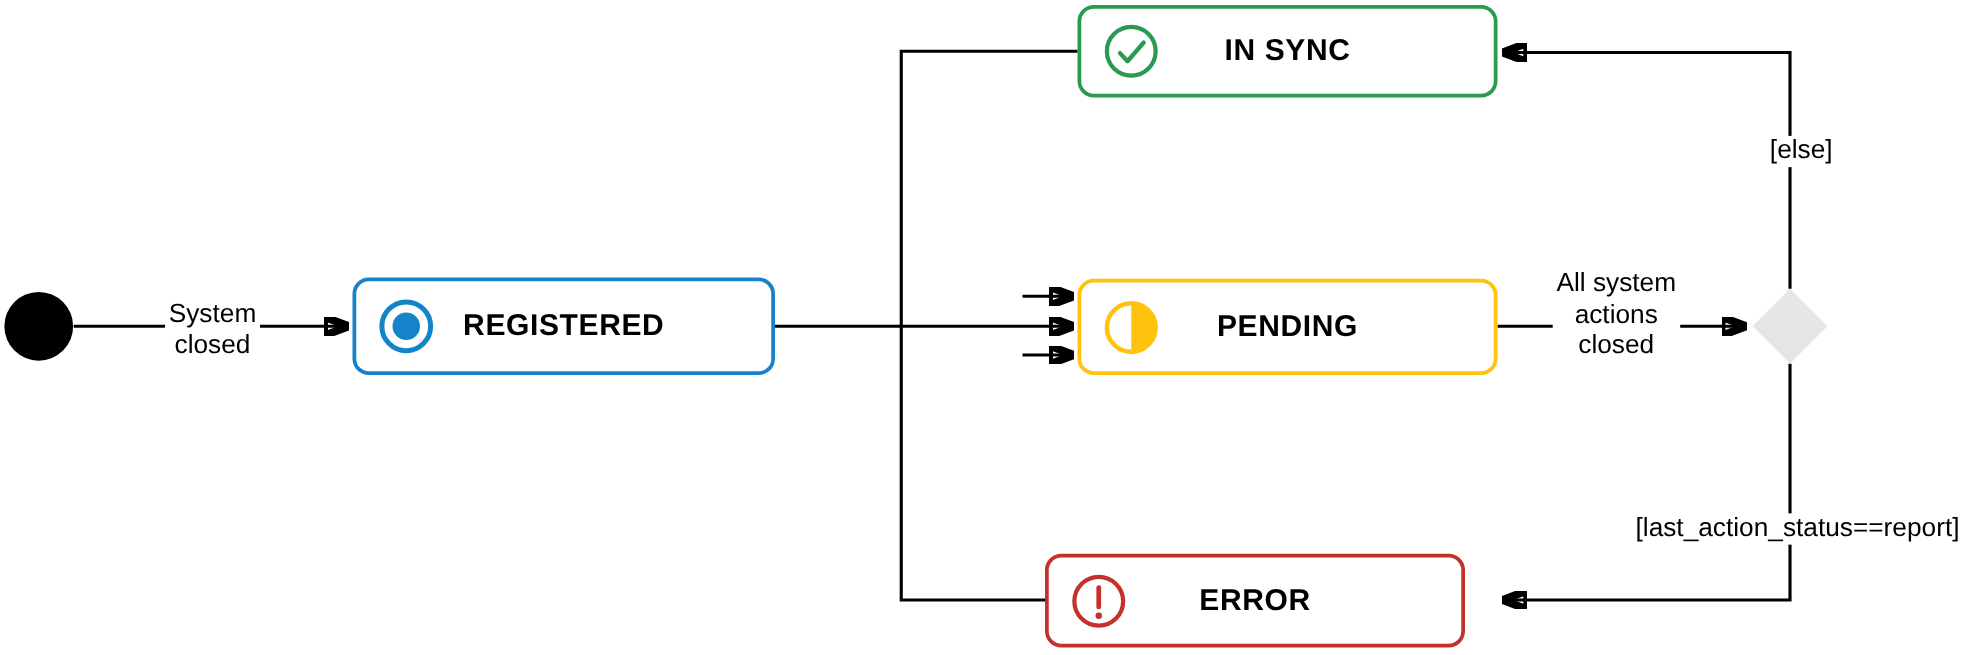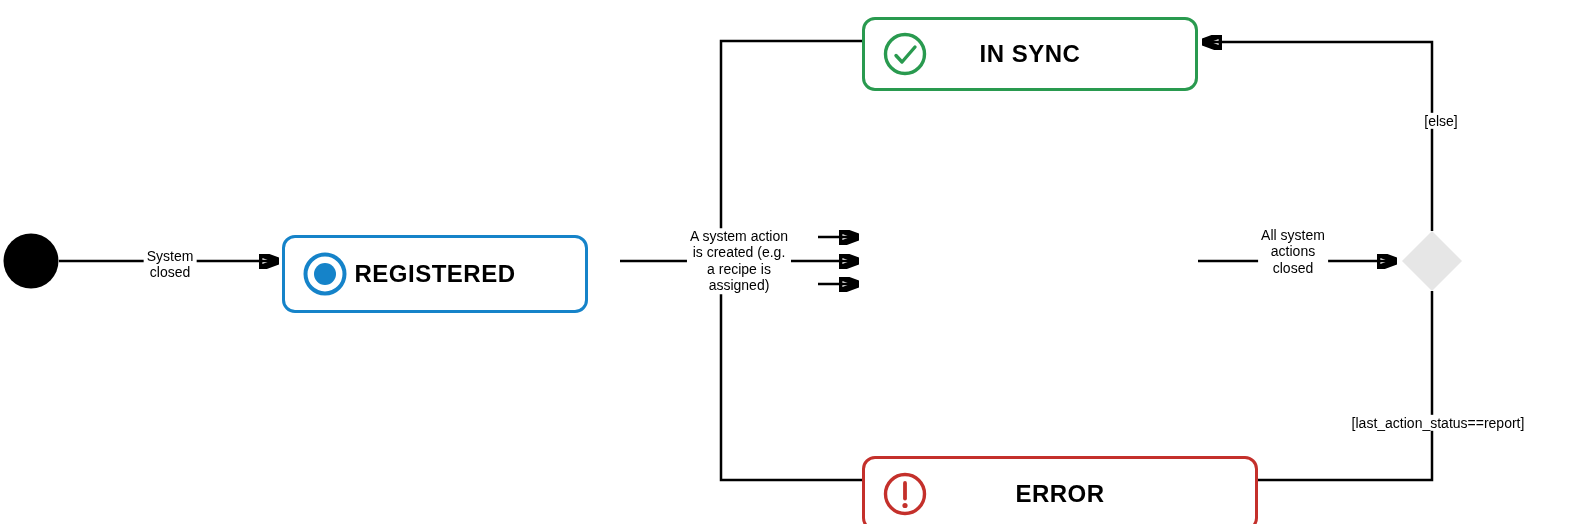--- a/index.html
+++ b/index.html
@@ -20,21 +20,21 @@
     font-family:"Liberation Sans", sans-serif;
   }
   .wires{position:absolute;left:0;top:0}
   .wires path{fill:none;stroke:var(--c-line);stroke-width:2.5}
   .wires .diamond{fill:var(--c-diamond);stroke:none}
   .state{
     position:absolute;
     background:#fff;
     border:3px solid #8b5cf6;
     border-radius:13px;
-    display:flex;align-items:center;justify-content:center;margin-top:13px;
+    display:flex;align-items:center;justify-content:center;
   }
   .state-label{
     font-size:24px;font-weight:bold;color:#000;letter-spacing:.5px;
   }
   .icon{
     position:absolute;left:17px;top:50%;
     transform:translateY(-50%);
     width:46px;height:46px;line-height:0;
   }
   .b-registered{border-color:var(--c-registered)}
@@ -43,21 +43,21 @@
   .b-error{border-color:var(--c-error)}
   .i-registered{color:var(--c-registered)}
   .i-pending{color:var(--c-pending)}
   .i-in-sync{color:var(--c-in-sync)}
   .i-error{color:var(--c-error)}
   .edge-label{
     position:absolute;
     transform:translate(-50%,-50%);
     background:#fff;
     padding:0 3px;
-    font-size:14px;color:#000;
+    font-size:21px;color:#000;
     text-align:center;
     white-space:pre-line;
     line-height:1.17;
   }
 </style>
 </head>
 <body>
 
 <div class="canvas">
 
@@ -85,49 +85,54 @@
   <div class="state b-in-sync" style="left:862px;top:4px;width:336px;height:74px">
     <span class="icon i-in-sync">
       <svg width="46" height="46" viewBox="-23 -23 46 46">
         <circle r="19.5" fill="none" stroke="currentColor" stroke-width="3.4"></circle>
         <path d="M-9,1.5 L-3,8 L10,-7" fill="none" stroke="currentColor" stroke-width="3.4" stroke-linecap="round" stroke-linejoin="round"></path>
       </svg>
     </span>
     <span class="state-label">IN SYNC</span>
   </div>
 
-  <div class="state b-registered" style="left:282px;top:222px;width:306px;height:78px">
+  <div class="state b-registered" style="left:282px;top:222px;width:338px;height:78px">
     <span class="icon i-registered">
       <svg width="46" height="46" viewBox="-23 -23 46 46">
         <circle r="19.5" fill="none" stroke="currentColor" stroke-width="4"></circle>
         <circle r="11" fill="currentColor"></circle>
       </svg>
     </span>
     <span class="state-label">REGISTERED</span>
   </div>
 
+  <div class="state b-pending" style="left:862px;top:223px;width:336px;height:77px">
+    <span class="icon i-pending">
+      <svg width="46" height="46" viewBox="-23 -23 46 46">
+        <circle r="19.5" fill="#fff" stroke="currentColor" stroke-width="3.6"></circle>
+        <path d="M0,-19.5 A19.5,19.5 0 0 1 0,19.5 Z" fill="currentColor"></path>
+      </svg>
+    </span>
+    <span class="state-label">PENDING</span>
+  </div>
 
-  <div class="state b-error" style="left:862px;top:443px;width:396px;height:75px">
+  <div class="state b-error" style="left:836px;top:443px;width:336px;height:75px">
     <span class="icon i-error">
       <svg width="46" height="46" viewBox="-23 -23 46 46">
         <circle r="19.5" fill="none" stroke="currentColor" stroke-width="3.4"></circle>
         <line x1="0" y1="-11" x2="0" y2="4.5" stroke="currentColor" stroke-width="3.8" stroke-linecap="round"></line>
         <circle cy="11.5" r="2.6" fill="currentColor"></circle>
       </svg>
     </span>
     <span class="state-label">ERROR</span>
   </div>
 
   <div class="edge-label" style="left:170px;top:264px">System
 closed</div>
 
-  <div class="edge-label" style="left:739px;top:261px">A system action
-is created (e.g.
-a recipe is
-assigned)</div>
 
   <div class="edge-label" style="left:1293px;top:252px">All system
 actions
 closed</div>
 
   <div class="edge-label" style="left:1441px;top:121px">[else]</div>
 
   <div class="edge-label" style="left:1438px;top:423px">[last_action_status==report]</div>
 
 </div>

